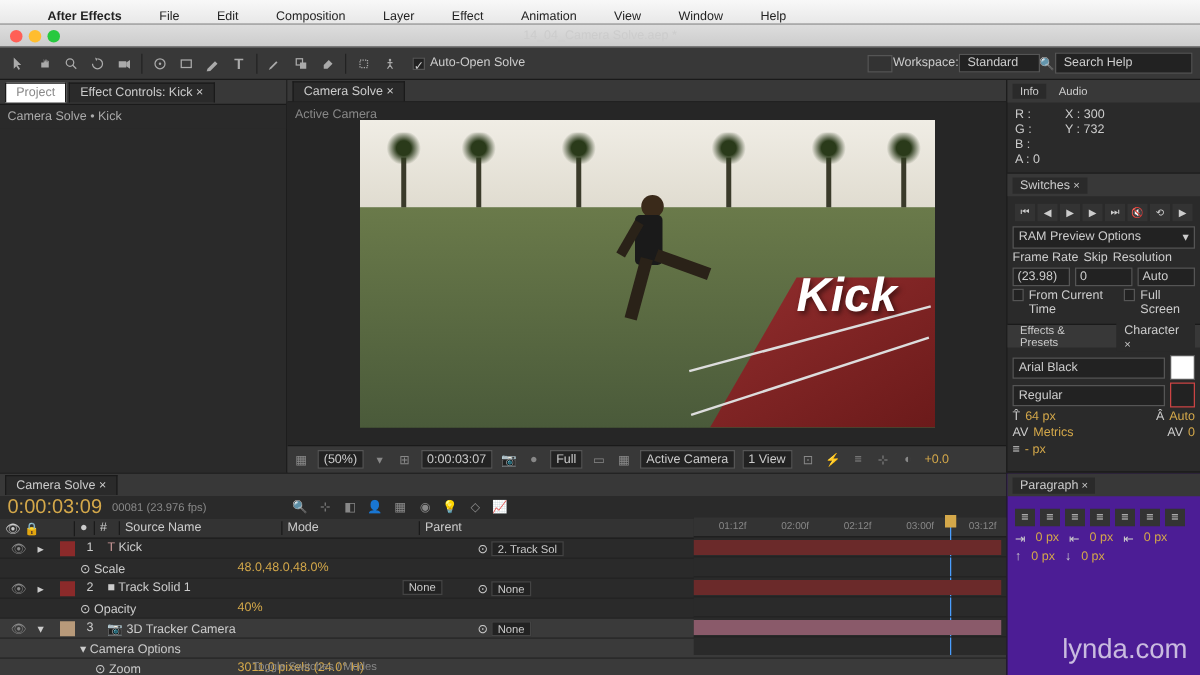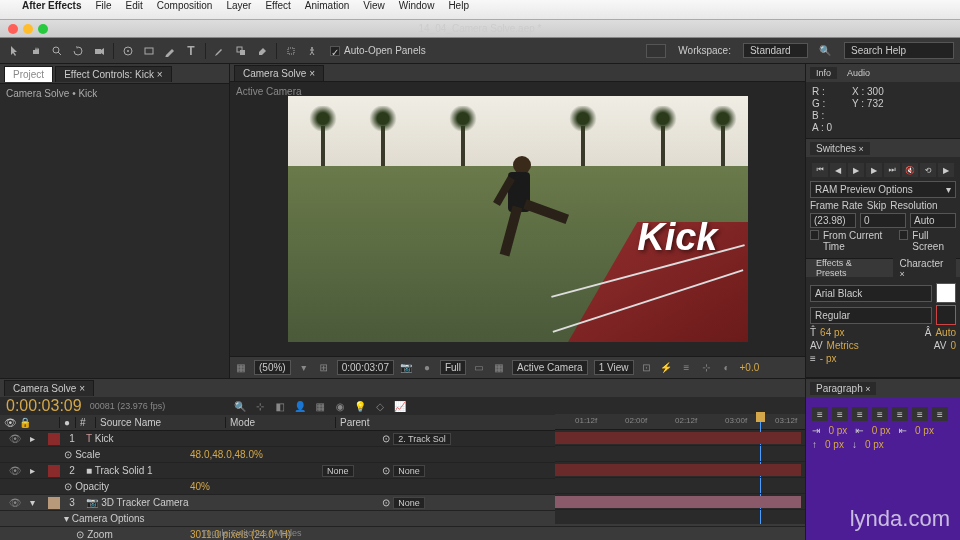--- a/index.html
+++ b/index.html
@@ -1,30 +1,30 @@
 <!DOCTYPE html>
 <html><head>
 <meta charset="utf-8">
 <style>
 *{margin:0;padding:0;box-sizing:border-box;font-family:Arial,sans-serif;font-size:10px;color:#ccc;user-select:none}
 body{background:#2a2a2a;width:960px;height:540px;overflow:hidden}
-.menubar{background:linear-gradient(#f8f8f8,#e8e8e8);height:20px;display:flex;align-items:flex-start;padding:0 8px;gap:14px;color:#222;border-bottom:1px solid #aaa}
+.menubar{background:linear-gradient(#f8f8f8,#e8e8e8);height:20px;display:flex;align-items:flex-end;padding:0 8px;gap:30px;color:#222;border-bottom:1px solid #aaa}
 .menubar span{color:#222}
 .apple{font-size:14px;color:#333}
 .titlebar{background:linear-gradient(#ddd,#ccc);height:18px;display:flex;align-items:center;justify-content:center;color:#333;border-bottom:1px solid #888;position:relative}
 .titlebar .traffic{position:absolute;left:8px;display:flex;gap:5px}
 .dot{width:10px;height:10px;border-radius:50%}
 .dot.r{background:#ff5f56}.dot.y{background:#ffbd2e}.dot.g{background:#27c93f}
 .toolbar{background:#383838;height:26px;display:flex;align-items:center;padding:0 6px;gap:3px;border-bottom:1px solid #1a1a1a}
 .tool-btn{width:18px;height:18px;display:flex;align-items:center;justify-content:center;color:#aaa;cursor:pointer}
 .tool-btn svg{width:12px;height:12px;fill:#aaa}
 .tool-sep{width:1px;height:16px;background:#222;margin:0 2px}
 .auto-open{display:flex;align-items:center;gap:4px;margin-left:6px}
 .chk{width:10px;height:10px;background:#222;border:1px solid #555}
-.workspace-area{margin-left:auto;display:flex;align-items:center;gap:12px}
+.workspace-area{margin-left:auto;display:flex;align-items:center;gap:0}
 .ws-dd{background:#222;border:1px solid #555;padding:1px 16px 1px 6px;position:relative}
 .search-box{background:#222;border:1px solid #555;padding:2px 6px;width:110px}
 .main{display:flex;height:314px}
 .left-col{width:230px;background:#2a2a2a;border-right:1px solid #1a1a1a;display:flex;flex-direction:column}
 .panel-tabs{background:#383838;height:20px;display:flex;align-items:center;padding:0 4px;gap:2px;border-bottom:1px solid #1a1a1a}
 .tab{padding:2px 8px;background:#2a2a2a;border:1px solid #1a1a1a;border-bottom:none}
 .tab.inactive{background:#ffffff;color:#888}
 .panel-header{padding:4px 6px;background:#2a2a2a;color:#aaa}
 .center-col{flex:1;background:#2a2a2a;display:flex;flex-direction:column}
 .comp-tabs{background:#383838;height:20px;display:flex;align-items:center;padding:0 4px;justify-content:space-between;border-bottom:1px solid #1a1a1a}
@@ -202,21 +202,21 @@
       </svg>
     </div>
   <div class="tool-btn">
       <svg viewBox="0 0 12 12">
         <circle cx="6" cy="3" r="1"></circle>
         <path d="M6 4v3l-2 3m2-3l2 3M4 5l4 0" stroke="#aaa" fill="none"></path>
       </svg>
     </div>
   <div class="auto-open">
     <div class="chk">✓</div>
-    <span>Auto-Open Panels</span>
+    <span>Auto-Open Solve</span>
   </div>
   <div class="workspace-area">
     <span style="width:20px;height:14px;background:#333;border:1px solid #555"></span>
     <span>Workspace:</span>
     <div class="ws-dd">Standard</div>
     <span>🔍</span>
     <div class="search-box">Search Help</div>
   </div>
 </div>
 

